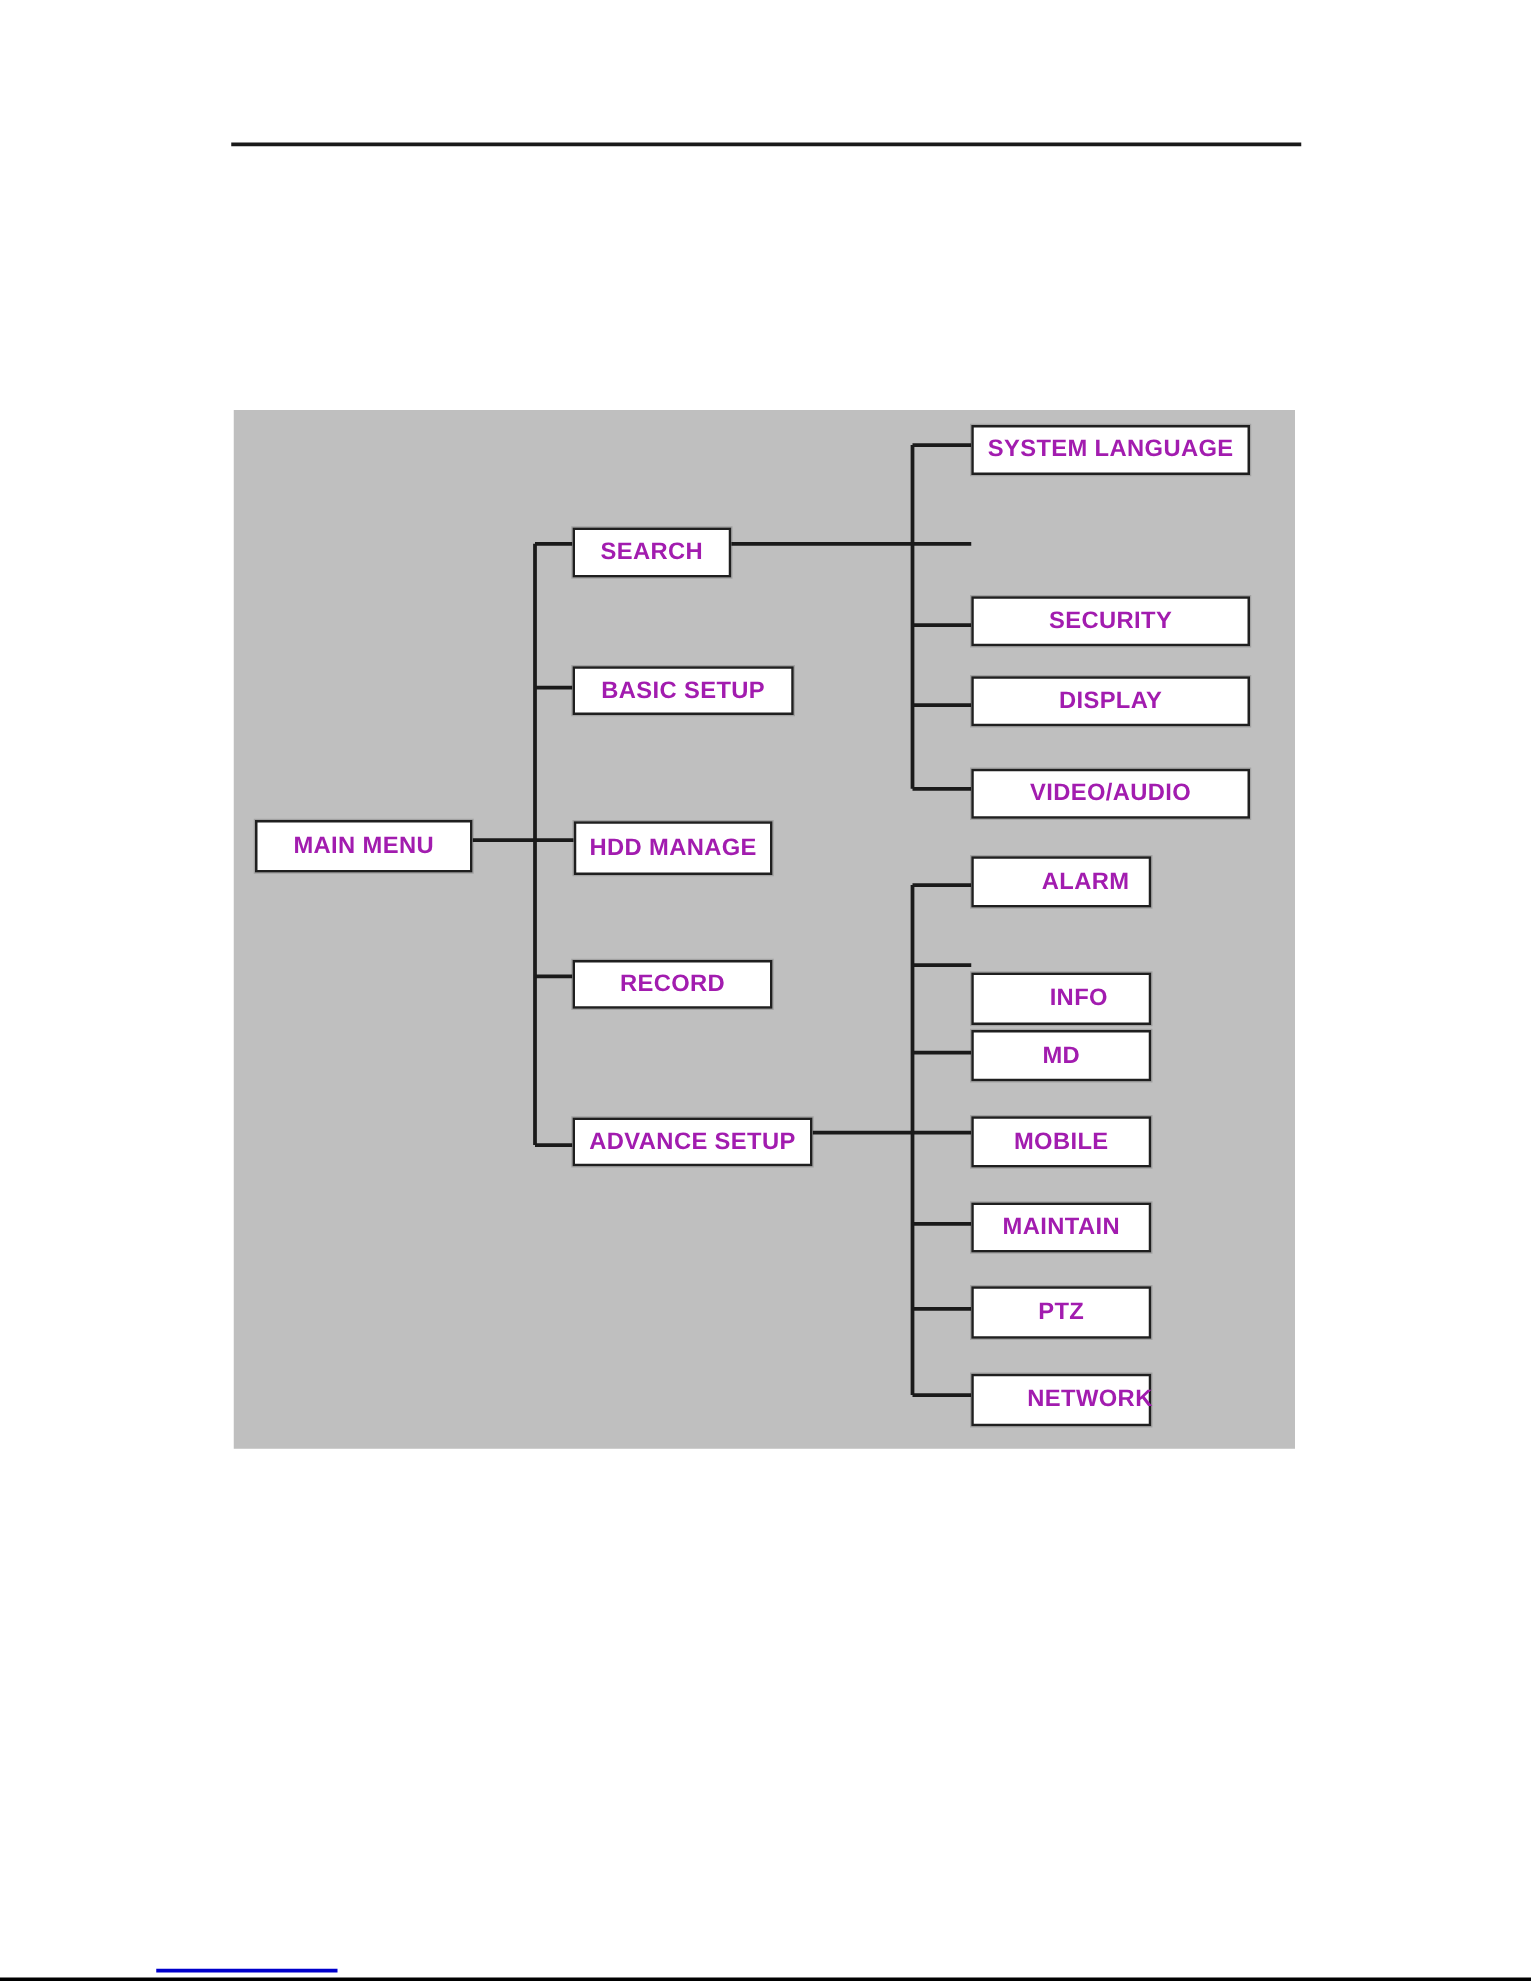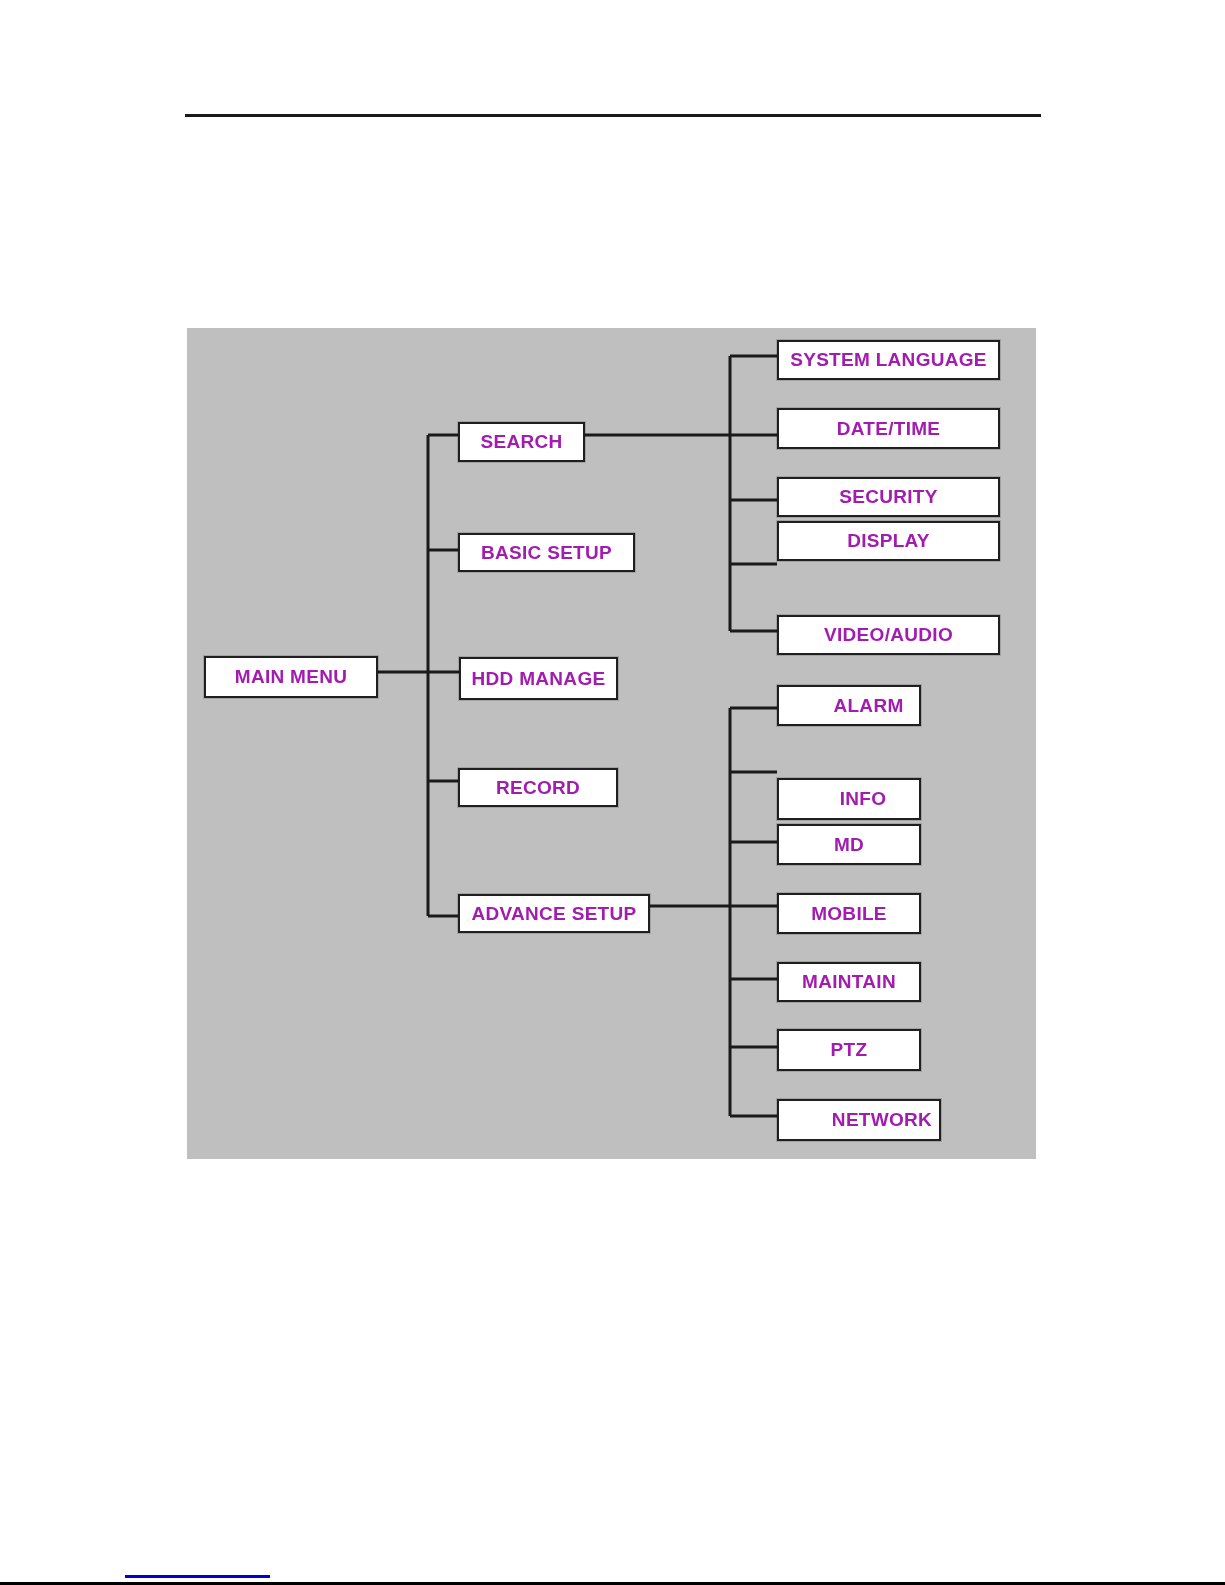--- a/index.html
+++ b/index.html
@@ -104,29 +104,28 @@
 
   <div class="node" style="left:204px; top:656px; width:174px; height:42px;">MAIN MENU</div>
 
   <div class="node" style="left:458px; top:422px; width:127px; height:40px;">SEARCH</div>
   <div class="node" style="left:458px; top:533px; width:177px; height:39px;">BASIC SETUP</div>
   <div class="node" style="left:459px; top:657px; width:159px; height:43px;">HDD MANAGE</div>
   <div class="node" style="left:458px; top:768px; width:160px; height:39px;">RECORD</div>
   <div class="node" style="left:458px; top:894px; width:192px; height:39px;">ADVANCE SETUP</div>
 
   <div class="node" style="left:777px; top:340px; width:223px; height:40px;">SYSTEM LANGUAGE</div>
-  <div class="node" style="left:777px; top:408px; width:223px; height:41px;">DATE/TIME</div>
   <div class="node" style="left:777px; top:477px; width:223px; height:40px;">SECURITY</div>
-  <div class="node" style="left:777px; top:521px; width:223px; height:40px;">DISPLAY</div>
+  <div class="node" style="left:777px; top:541px; width:223px; height:40px;">DISPLAY</div>
   <div class="node" style="left:777px; top:615px; width:223px; height:40px;">VIDEO/AUDIO</div>
 
   <div class="node" style="left:777px; top:685px; width:144px; height:41px;padding-left:39px;">ALARM</div>
   <div class="node" style="left:777px; top:778px; width:144px; height:42px;padding-left:28px;">INFO</div>
   <div class="node" style="left:777px; top:824px; width:144px; height:41px;">MD</div>
   <div class="node" style="left:777px; top:893px; width:144px; height:41px;">MOBILE</div>
   <div class="node" style="left:777px; top:962px; width:144px; height:40px;">MAINTAIN</div>
   <div class="node" style="left:777px; top:1029px; width:144px; height:42px;">PTZ</div>
-  <div class="node" style="left:777px; top:1099px; width:164px; height:42px;padding-left:46px;">NETWORK</div>
+  <div class="node" style="left:777px; top:1099px; width:144px; height:42px;padding-left:46px;">NETWORK</div>
 
   <div class="footer-link-underline"></div>
   <div class="page-bottom-border"></div>
 
 </div>
 
 </body></html>

